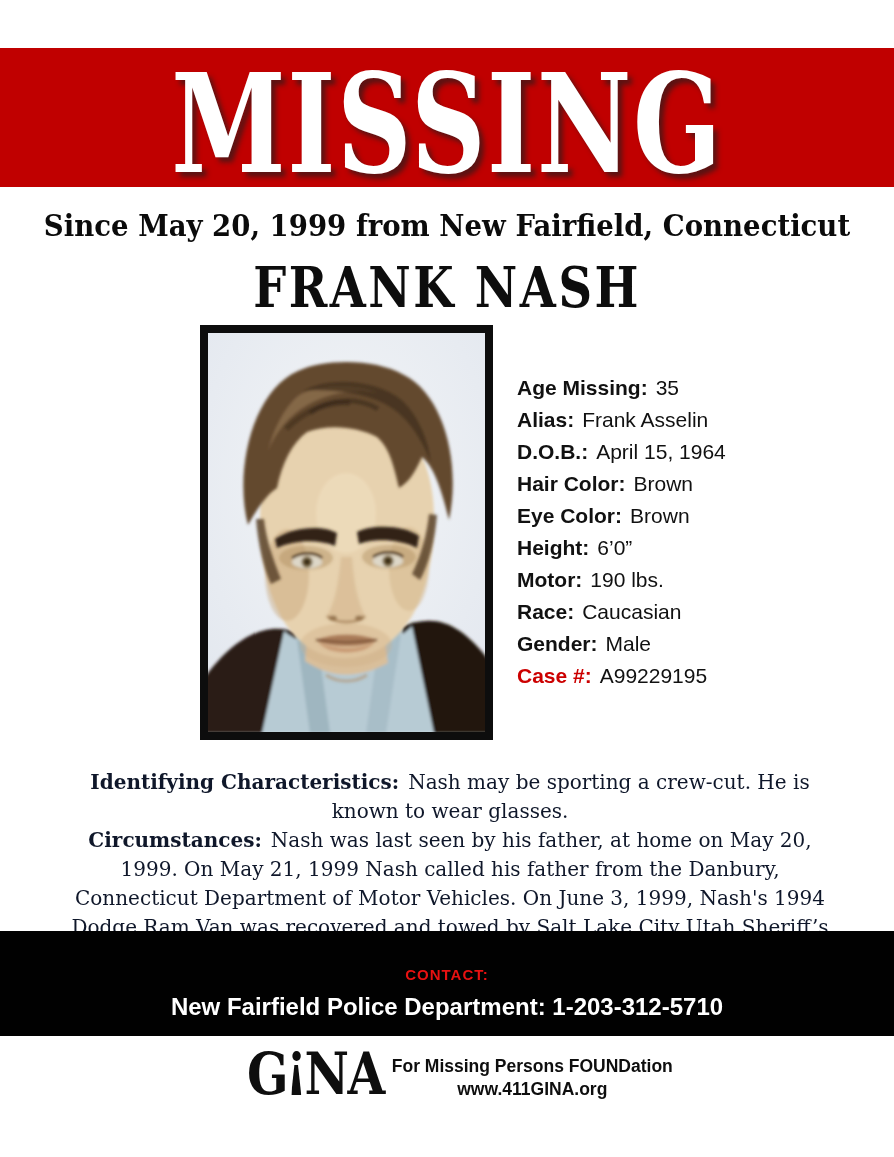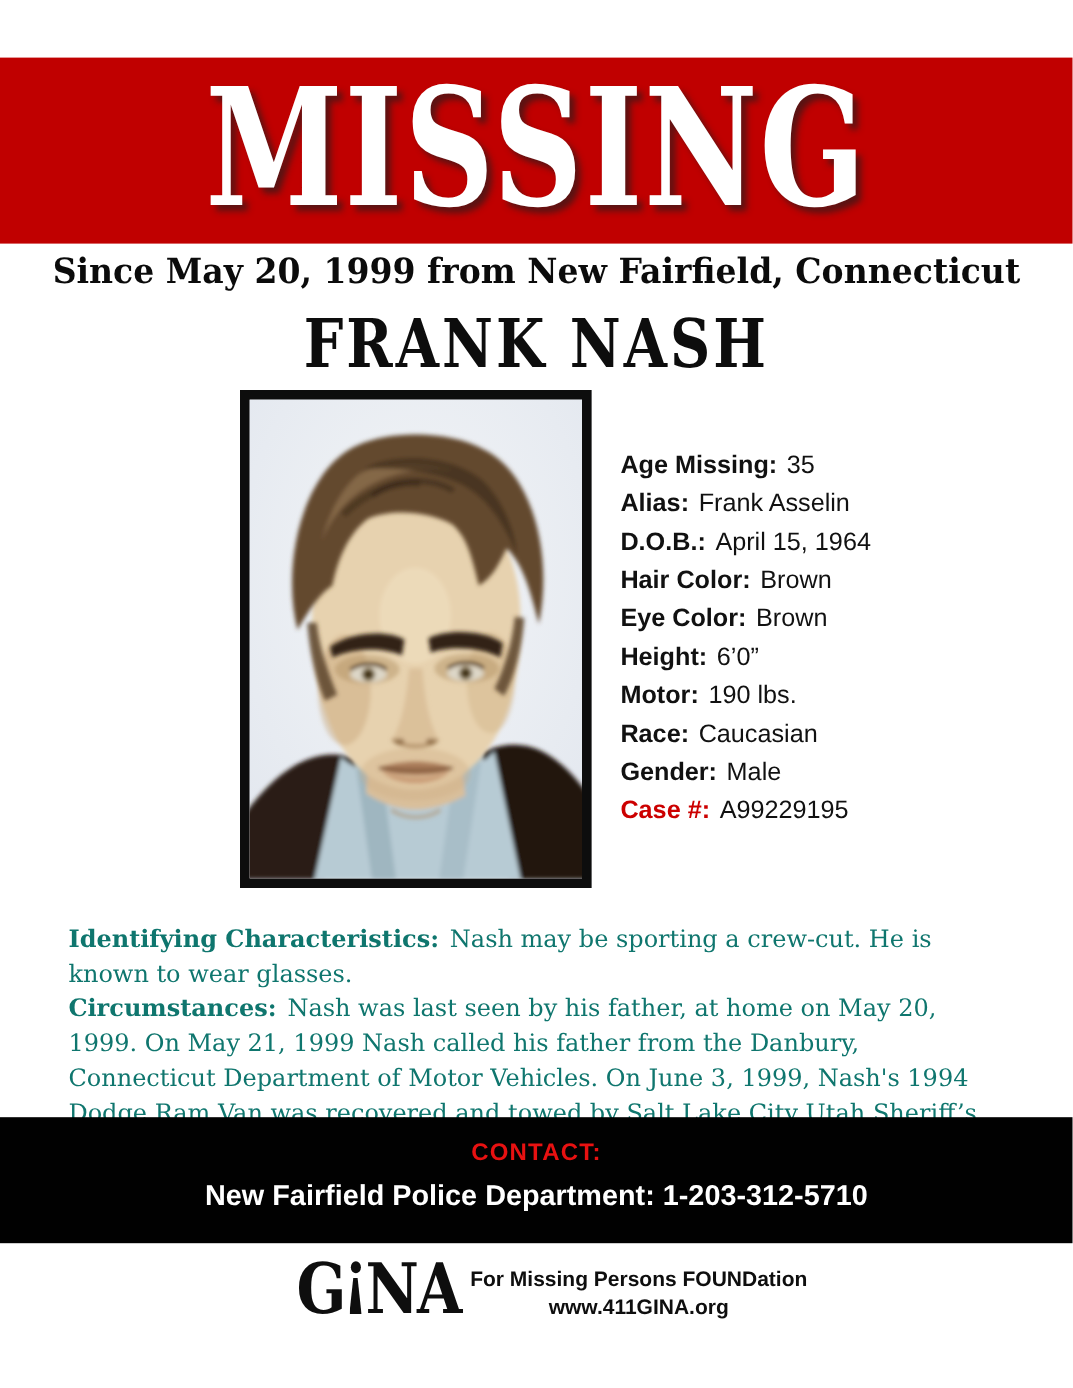--- a/index.html
+++ b/index.html
@@ -10,21 +10,21 @@
     height: 1157px;
     background: #ffffff;
     overflow: hidden;
     font-family: "DejaVu Serif", serif;
   }
 
   
   .banner {
     position: absolute;
     left: 0; top: 48px;
-    width: 894px; height: 155px;
+    width: 894px; height: 139px;
     background: #c00000;
   }
   .missing-title {
     width: 100%;
     margin: 0;
     text-align: center;
     line-height: 153px;
     font-family: "DejaVu Serif", serif;
     font-weight: bold;
     font-size: 136px;
@@ -94,40 +94,40 @@
   .case-label { color: #cc0000; }
 
   
   .para {
     position: absolute;
     left: 57px;
     width: 786px;
     font-family: "DejaVu Serif", serif;
     font-size: 20px;
     line-height: 29px;
-    color: #0f766e;
-    text-align: left;
+    color: #0f172a;
+    text-align: center;
   }
   .para .plabel { font-weight: bold; margin-right: 9px; }
   .para-identifying { top: 748px; }
   .para-circumstances { top: 806px; }
 
   
   .contact-bar {
     position: absolute;
     left: 0; top: 931px;
     width: 894px; height: 105px;
     background: #010101;
     text-align: center;
     font-family: "Liberation Sans", sans-serif;
   }
   .contact-heading {
     margin: 0;
-    padding-top: 19px;
-    font-size: 20px;
+    padding-top: 35px;
+    font-size: 15px;
     font-weight: bold;
     letter-spacing: 1px;
     color: #e81111;
   }
   .contact-line {
     margin: 10px 0 0 0;
     font-size: 24px;
     font-weight: bold;
     color: #ffffff;
   }

